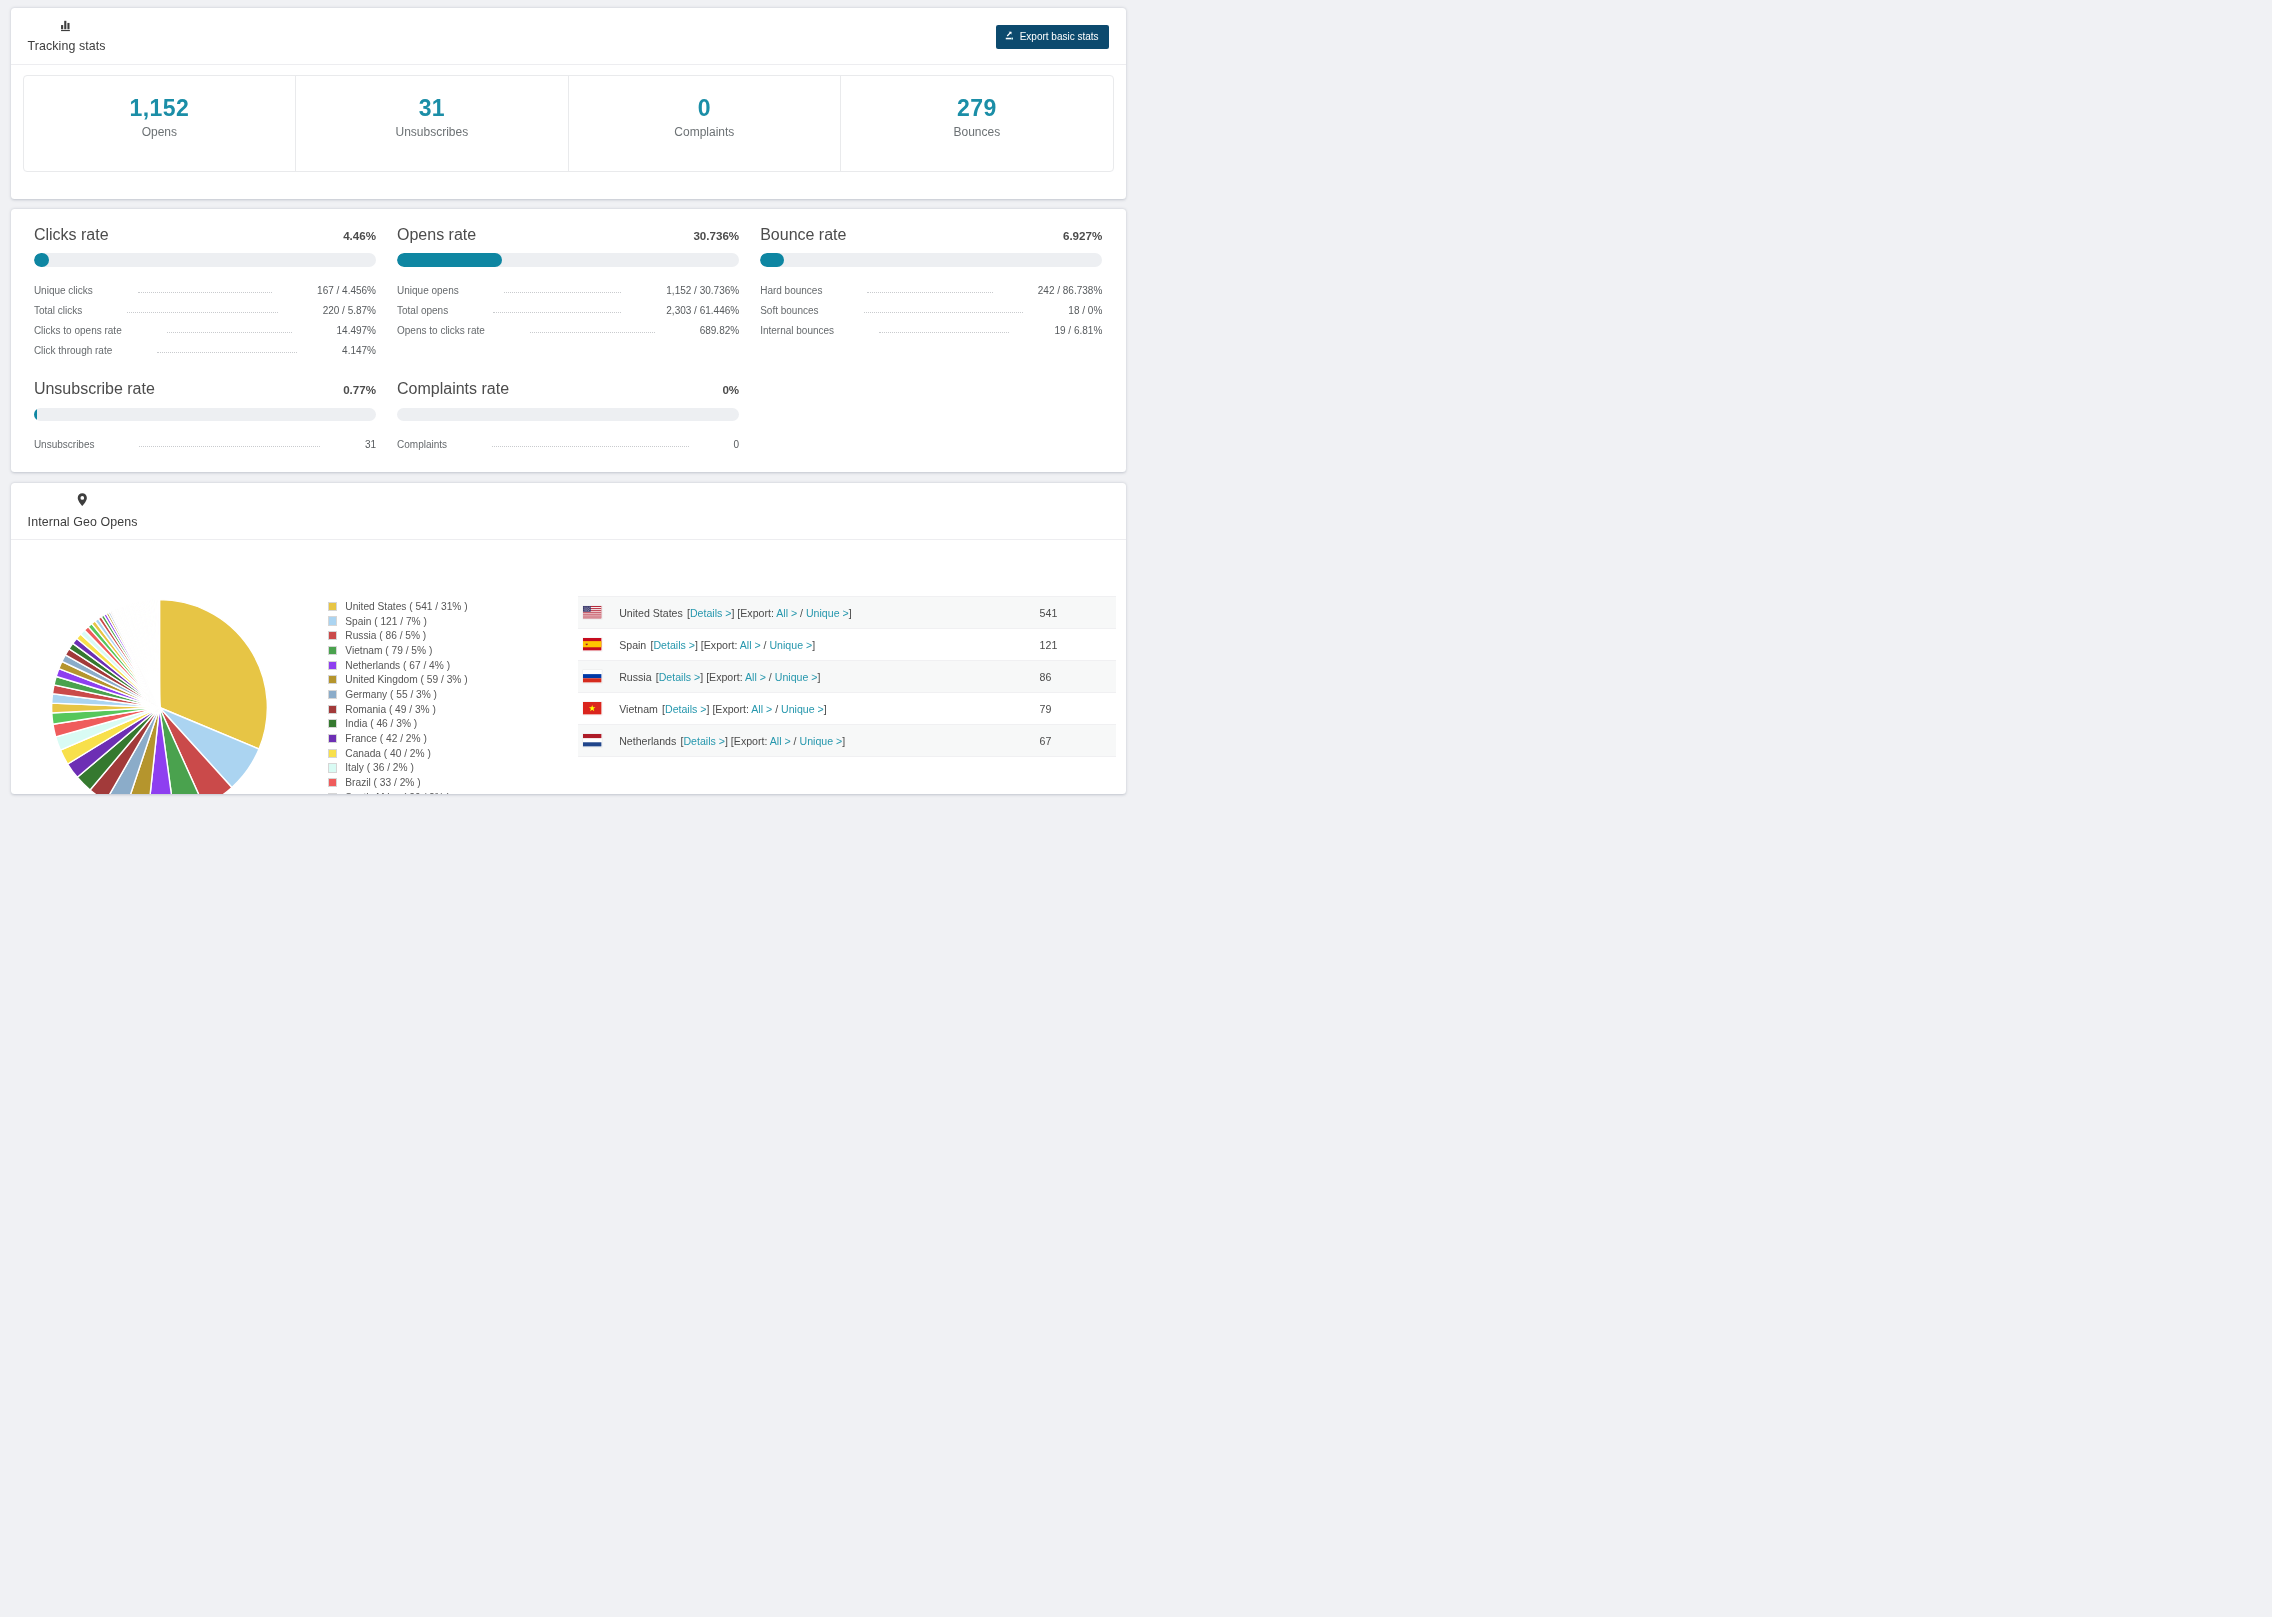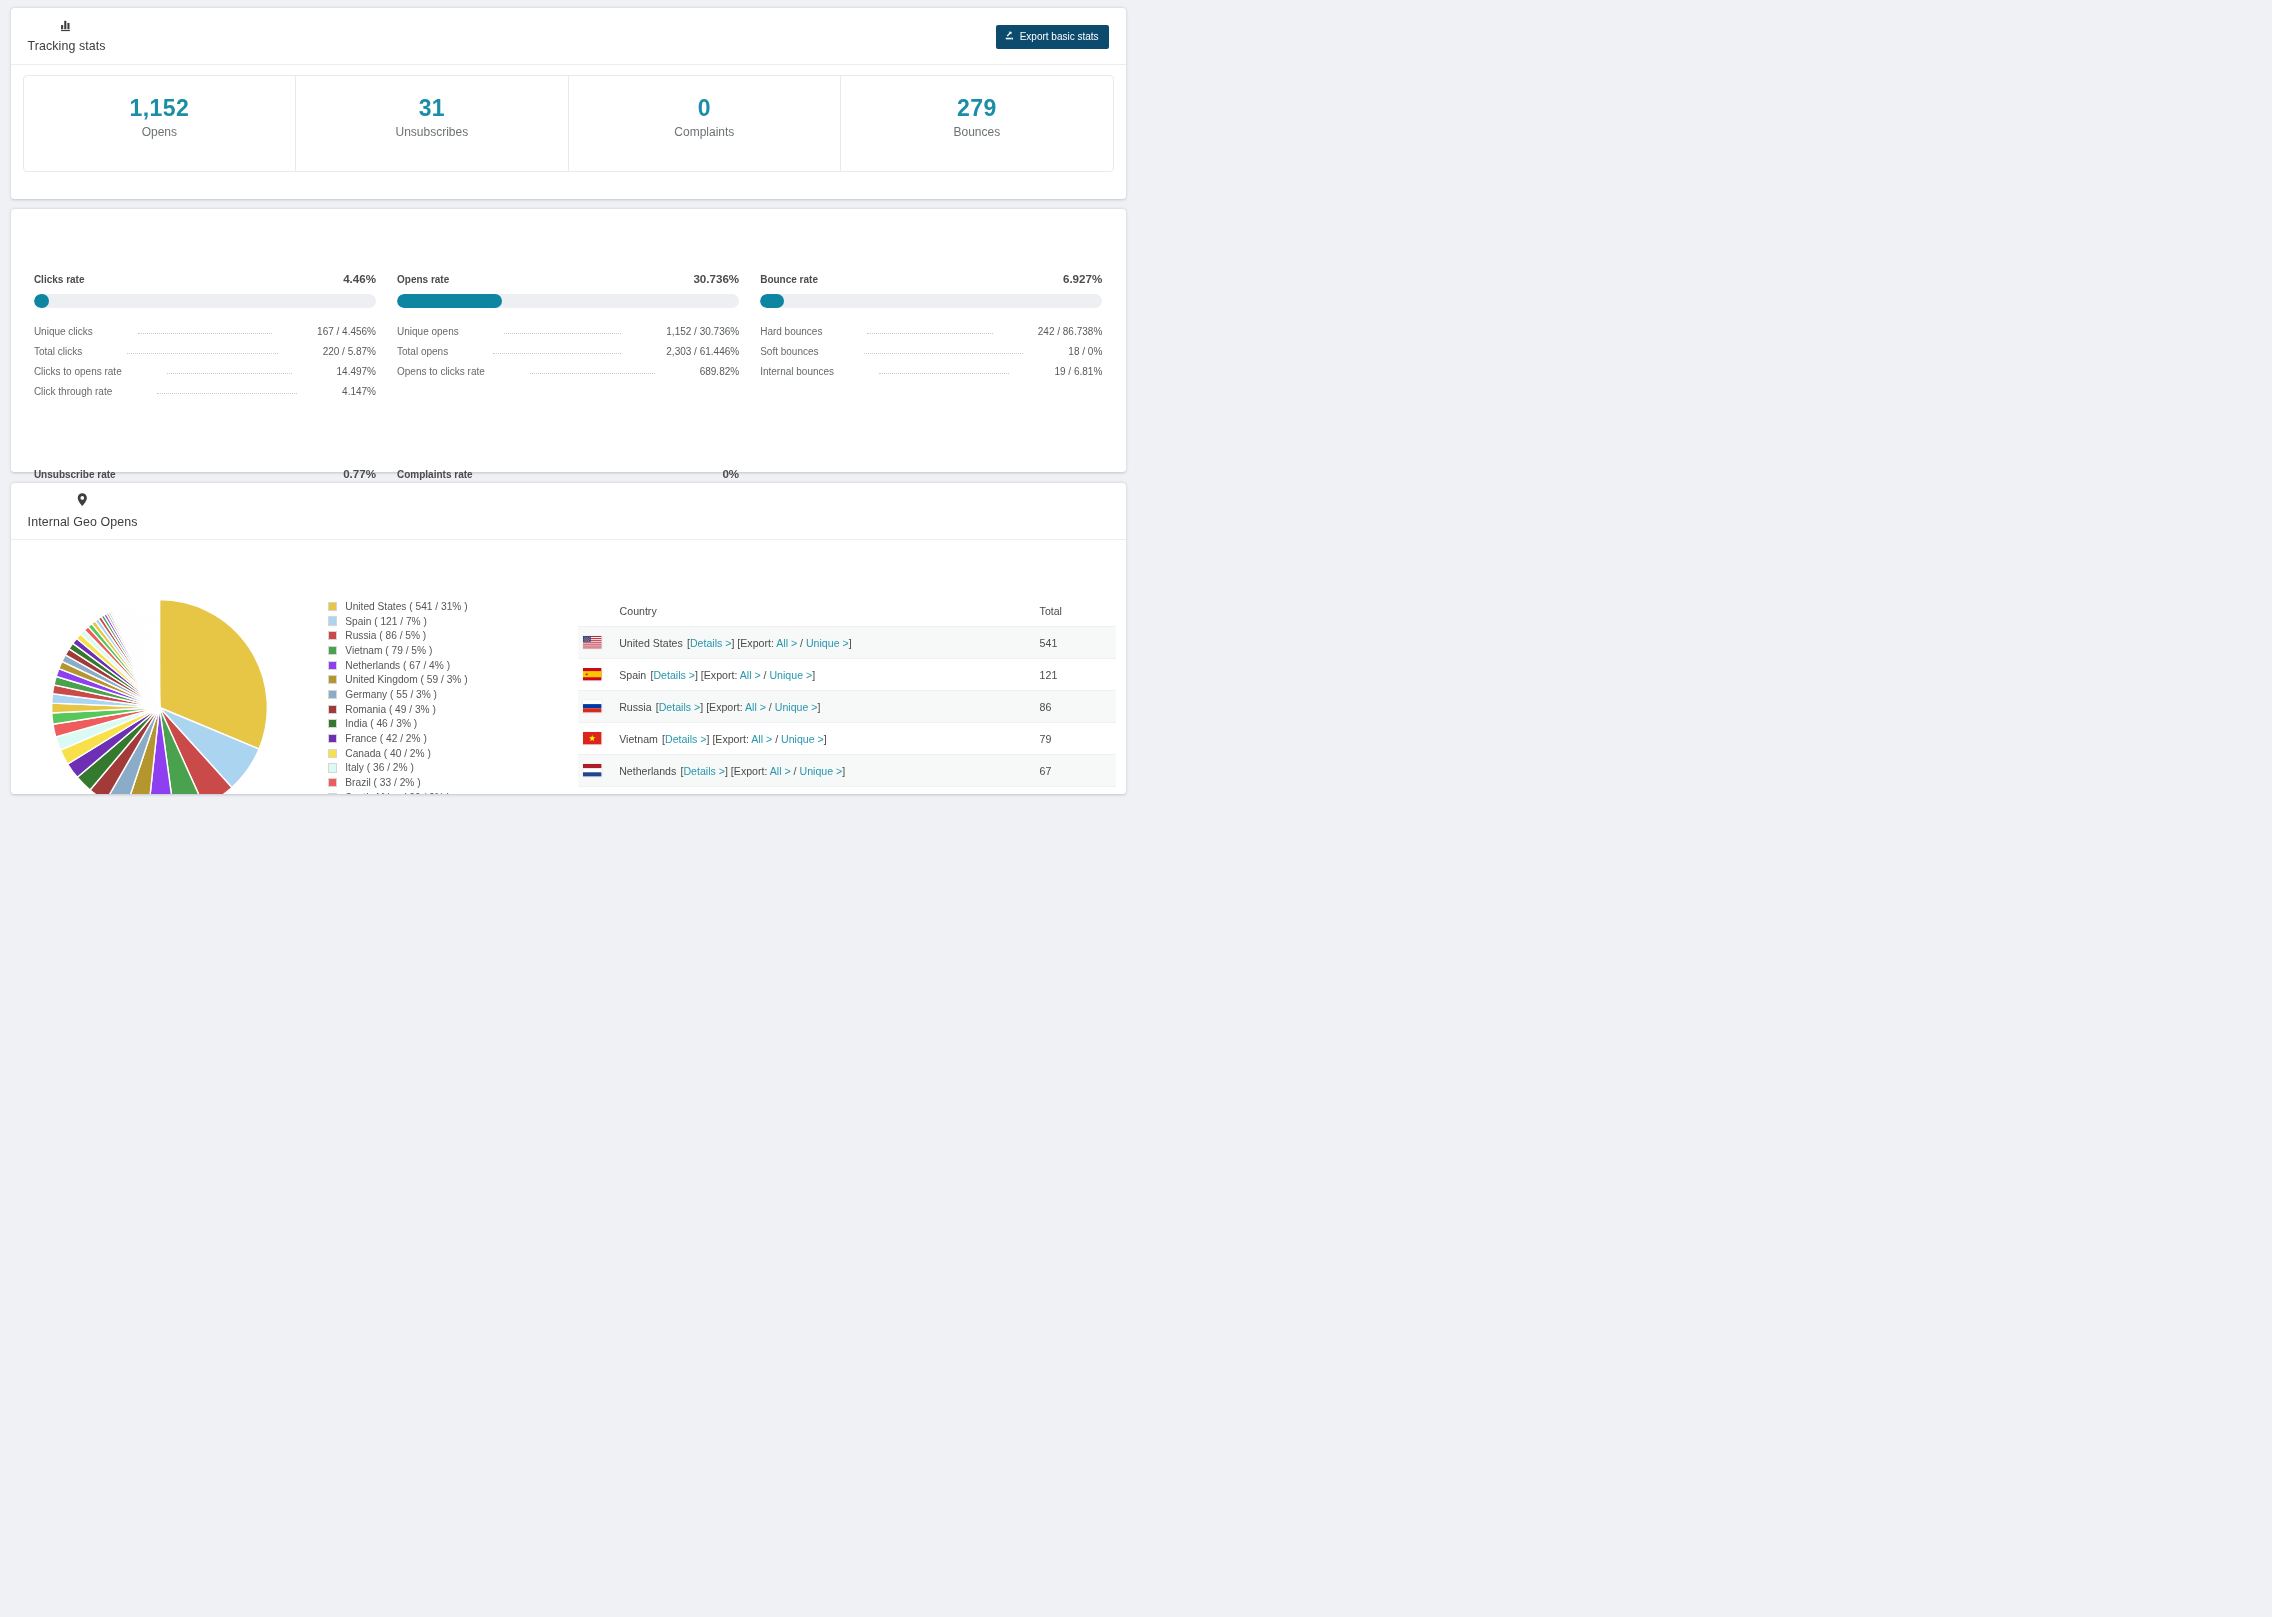--- a/index.html
+++ b/index.html
@@ -27,21 +27,21 @@
   .stats-row { display:flex; margin:10.6px 12px 0 12px; border:0.7px solid #e9eaec; border-radius:4px;justify-content:center; }
   .stat-cell { flex:1; text-align:center; padding:19px 0 32px 0; border-right:0.7px solid #e9eaec; }
   .stat-cell:last-child { border-right:none; }
   .stat-value { font-size:23px; font-weight:700; color:#1b8ea7; line-height:1.15; letter-spacing:0.4px; }
   .stat-label { font-size:12px; color:#6d7275; margin-top:2.8px; }
 
   
   #panel-rates { padding:17px 12px 0 12px; }
   .rates-grid { display:grid; grid-template-columns:1fr 1fr 1fr; column-gap:21px; row-gap:22.6px; padding:0 11.3px; }
   .rate-title-row { display:flex; justify-content:space-between; align-items:baseline; }
-  .rate-title { font-size:10px; font-weight:700; color:#4c4c4c;margin-top:48px; }
+  .rate-title { font-size:16px; font-weight:400; color:#4c4c4c; }
   .rate-value { font-size:11.6px; font-weight:700; color:#4c4c4c; }
   .bar-track { margin-top:9.2px; height:13.4px; background:#edeff2; border-radius:7px; overflow:hidden; }
   .bar-fill  { height:100%; background:#0e86a2; border-radius:7px; width:0; }
   .detail-rows { margin-top:11.3px; }
   .detail-row { display:flex; align-items:flex-end; height:20px; font-size:10px;gap:40px; }
   .detail-label { color:#666a6d; white-space:nowrap; padding-bottom:2.1px; }
   .detail-dots  { flex:1; border-bottom:1.1px dotted #c9cbce; margin:0 5px 5px 5px; }
   .detail-value { color:#565a5d; white-space:nowrap; padding-bottom:2.1px; }
 
   
@@ -475,24 +475,20 @@
             <span class="legend-swatch" style="background: rgb(239, 92, 92);"></span>
             <span class="legend-text">Brazil ( 33 / 2% )</span>
           </div>
           <div class="legend-item">
             <span class="legend-swatch" style="background: rgb(87, 199, 91);"></span>
             <span class="legend-text">South Africa ( 29 / 2% )</span>
           </div>
         </div>
 
       <div id="geo-table">
-        <div class="thead">
-          <span class="th-country">Country</span>
-          <span class="th-total">Total</span>
-        </div>
 
         <div class="trow alt">
           <span class="flag">
             <svg viewBox="0 0 26 17.5">
                 <rect width="26" height="17.5" fill="#b22234"></rect>
               <g fill="#fff">
                   <rect y="1.35" width="26" height="1.35"></rect>
                   <rect y="4.05" width="26" height="1.35"></rect>
                   <rect y="6.75" width="26" height="1.35"></rect>
                   <rect y="9.45" width="26" height="1.35"></rect>

